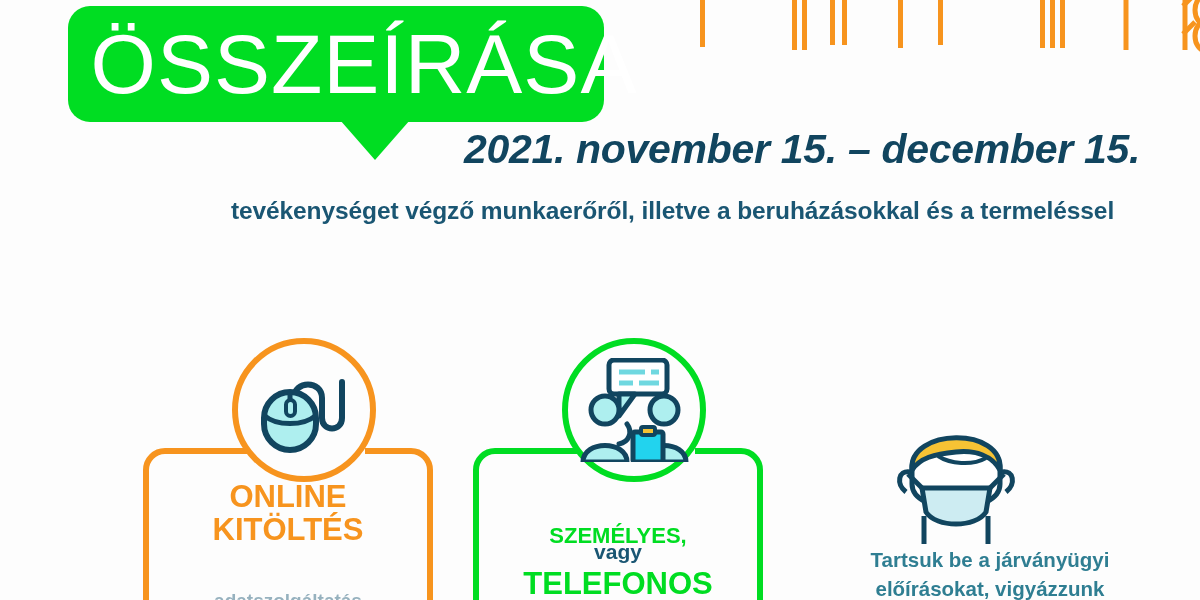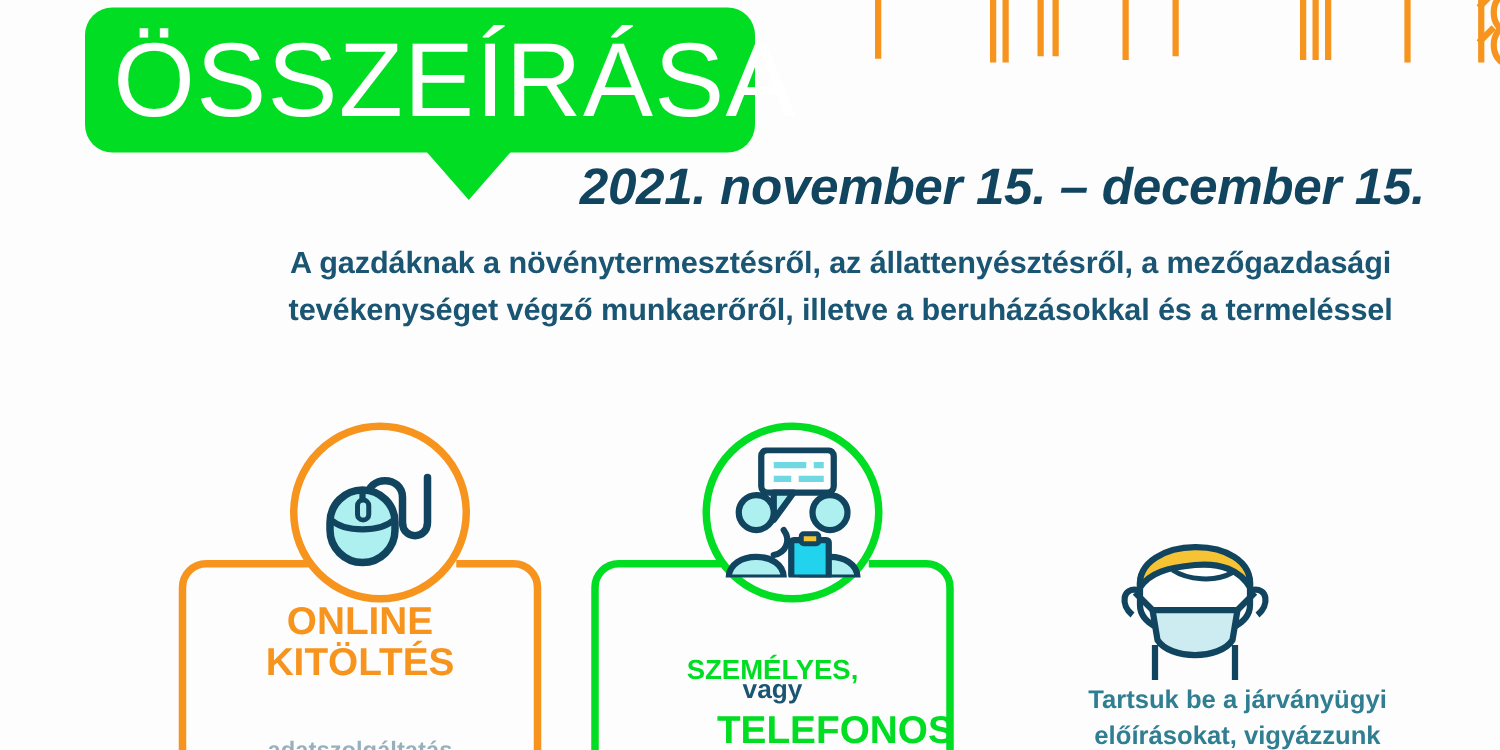--- a/index.html
+++ b/index.html
@@ -127,21 +127,20 @@
   }
   #label-personal-or {
     left: 473px; top: 541px;
     color: #1A5673;
     font-size: 21px;
   }
   #label-personal-2 {
     left: 473px; top: 567px;
     color: #00DD22;
     font-size: 31px;
-    text-align: right;
   }
   #label-online-sub {
     left: 143px; top: 591px;
     color: #1A5673;
     font-size: 19px;
     font-weight: bold;
     opacity: .45;
   }
 
   
@@ -195,21 +194,20 @@
   </div>
 
   <div id="title-bubble">
     <div id="title-text">ÖSSZEÍRÁSA</div>
   </div>
   <div id="bubble-tail"></div>
 
   <div id="date-line">2021. november 15. – december 15.</div>
 
   <div id="body-paragraph">
-    <span class="pline">A gazdáknak a növénytermesztésről, az állattenyésztésről,  a mezőgazdasági</span>
     <span class="pline">tevékenységet végző munkaerőről, illetve a beruházásokkal és a termeléssel</span>
   </div>
 
   <div class="card" id="card-online"></div>
   <div class="card-notch" id="notch-online"></div>
 
   <div class="icon-circle" id="circle-online">
     <svg width="104" height="92" viewBox="0 0 104 92">
 
       <path d="M42 34 C42 16, 70 16, 70 34 L70 54 C70 68, 90 68, 90 54 L90 18" stroke="#11455F" stroke-width="6" fill="none" stroke-linecap="round"></path>

